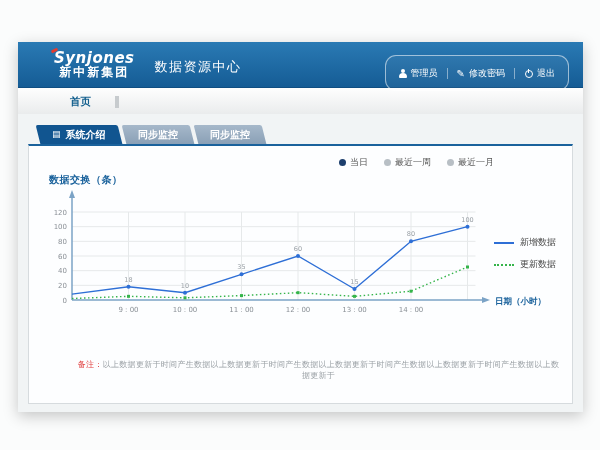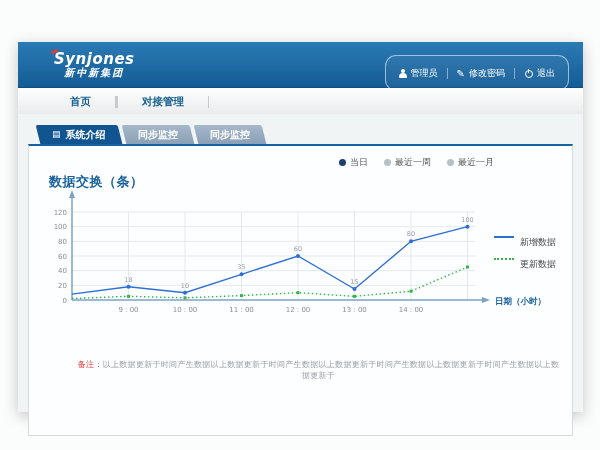--- a/index.html
+++ b/index.html
@@ -10,21 +10,21 @@
          background:#4c1d95; box-shadow:0 4px 14px rgba(0,0,0,.22); }
 
   
   .header { height:46px; background:linear-gradient(#2a7ab4,#155c95);
             border-bottom:1px solid #0f4e82; position:relative;
             display:flex; align-items:center; padding:0 14px; }
   .logo { margin-left:22px; text-align:center; color:#fff; position:relative; line-height:1.1; }
   .logo-line1 { font-size:15px; font-weight:bold; font-style:italic; letter-spacing:.5px; }
   .logo-accent { position:absolute; left:-3px; top:-1px; width:7px; height:3px;
                  background:#e23c30; border-radius:2px; transform:rotate(-25deg); }
-  .logo-line2 { font-size:10px; font-weight:bold; letter-spacing:2px;font-style:italic; }
+  .logo-line2 { font-size:12px; font-weight:bold; letter-spacing:2px; }
   .app-title { color:#fff; font-size:13px; letter-spacing:1.5px; margin-left:20px; padding-top:4px; }
   .user-pill { position:absolute; right:14px; top:13px; height:36px; display:flex; align-items:center;
                border:1px solid rgba(255,255,255,.55); border-radius:11px;
                color:#fff; font-size:9px; padding:0 4px; background:rgba(255,255,255,.05); }
   .pill-item { display:flex; align-items:center; gap:4px; padding:0 9px; cursor:pointer; }
   .pill-sep { width:1px; height:11px; background:rgba(255,255,255,.45); }
   .ic-user { position:relative; width:8px; height:9px; display:inline-block; }
   .ic-user::before { content:""; position:absolute; left:2px; top:0; width:4px; height:4px;
                      border-radius:50%; background:#fff; }
   .ic-user::after { content:""; position:absolute; left:0; top:4.5px; width:8px; height:4.5px;
@@ -45,53 +45,54 @@
   .content { position:absolute; left:0; right:0; top:72px; bottom:0; background:#f1f4f5; padding:11px 10px 10px; }
   .tabs { display:flex; align-items:flex-end; height:19px; padding-left:10px; }
   .tab { height:19px; line-height:19px; padding:0 14px; margin-right:4px; transform:skewX(14deg);
          font-size:10px; font-weight:bold; color:#fff; cursor:pointer;
          background:linear-gradient(#a6b8ca,#8aa0b6); border-radius:2px 2px 0 0; }
   .tab .tab-inner { display:flex; align-items:center; gap:5px; transform:skewX(-14deg); }
   .tab.active { background:#115590; }
   .tab-icon { font-size:9px; line-height:1; }
 
   .panel { position:relative; background:#fdfeff; border:1px solid #d6dbde; border-top:2px solid #1a629c;
-           height:292px; }
+           height:260px; }
 
   .filters { position:absolute; top:10px; right:78px; display:flex; gap:16px; align-items:center;
              font-size:9px; color:#555; }
   .filter-opt { display:flex; align-items:center; gap:4px; cursor:pointer; }
   .filter-dot { width:7px; height:7px; border-radius:50%; background:#b8bfc5; }
   .filter-opt.selected .filter-dot { background:#1d3f6d; }
 
-  .chart-title { position:absolute; left:20px; top:27px; color:#1a629c; font-weight:bold; font-size:13px; letter-spacing:.5px; }
+  .chart-title { position:absolute; left:20px; top:27px; color:#1a629c; font-weight:bold; font-size:10px; letter-spacing:.5px; }
   svg.chart { position:absolute; left:8px; top:42px; }
 
   .chart-legend { position:absolute; right:16px; top:90px; display:flex; flex-direction:column; gap:9px;
                   font-size:9px; color:#444; }
-  .legend-item { display:flex; gap:6px; cursor:pointer; }
+  .legend-item { display:flex; align-items:center; gap:6px; cursor:pointer; }
   .legend-marker { width:20px; height:0; }
   .legend-marker.solid { border-top:2px solid; }
   .legend-marker.dotted { border-top:2px dotted; }
 
   .note { position:absolute; left:10px; right:10px; top:213px; text-align:center; font-size:8px;
           color:#9aa0a5; letter-spacing:.3px;margin-left:36px; }
   .note-prefix { color:#e03a3a; }
 </style>
 </head>
 <body>
 
 <div class="app">
 
   <div class="header">
     <div class="logo">
       <span class="logo-accent"></span>
       <div class="logo-line1">Synjones</div>
       <div class="logo-line2">新中新集团</div>
     </div>
+    <div class="app-title">数据资源中心</div>
 
     <div class="user-pill">
       <span class="pill-item">
         <span class="ic-user"></span>
         <span>管理员</span>
       </span>
       <span class="pill-sep"></span>
       <span class="pill-item">
         <span class="ic-edit">✎</span>
         <span>修改密码</span>
@@ -102,21 +103,20 @@
         <span>退出</span>
       </span>
     </div>
   </div>
 
   <div class="nav">
       <span class="nav-item">首页</span>
       <span class="nav-sep"></span>
       <span class="nav-sep"></span>
       <span class="nav-sep"></span>
-      <span class="nav-item">对接管理</span>
       <span class="nav-sep"></span>
     </div>
 
   <div class="content">
     <div class="tabs">
         <div class="tab active">
           <span class="tab-inner">
             <span class="tab-icon">▤</span>
             <span>系统介绍</span>
           </span>

